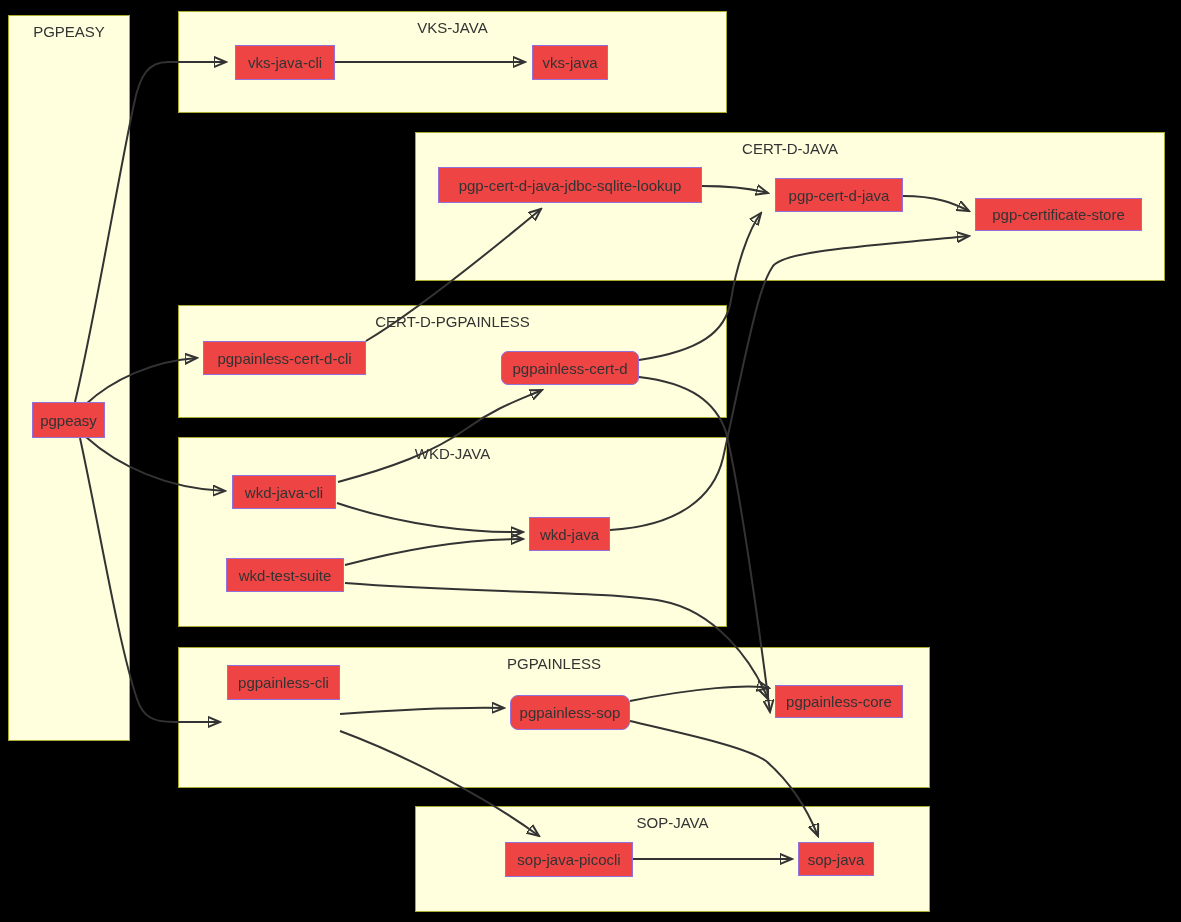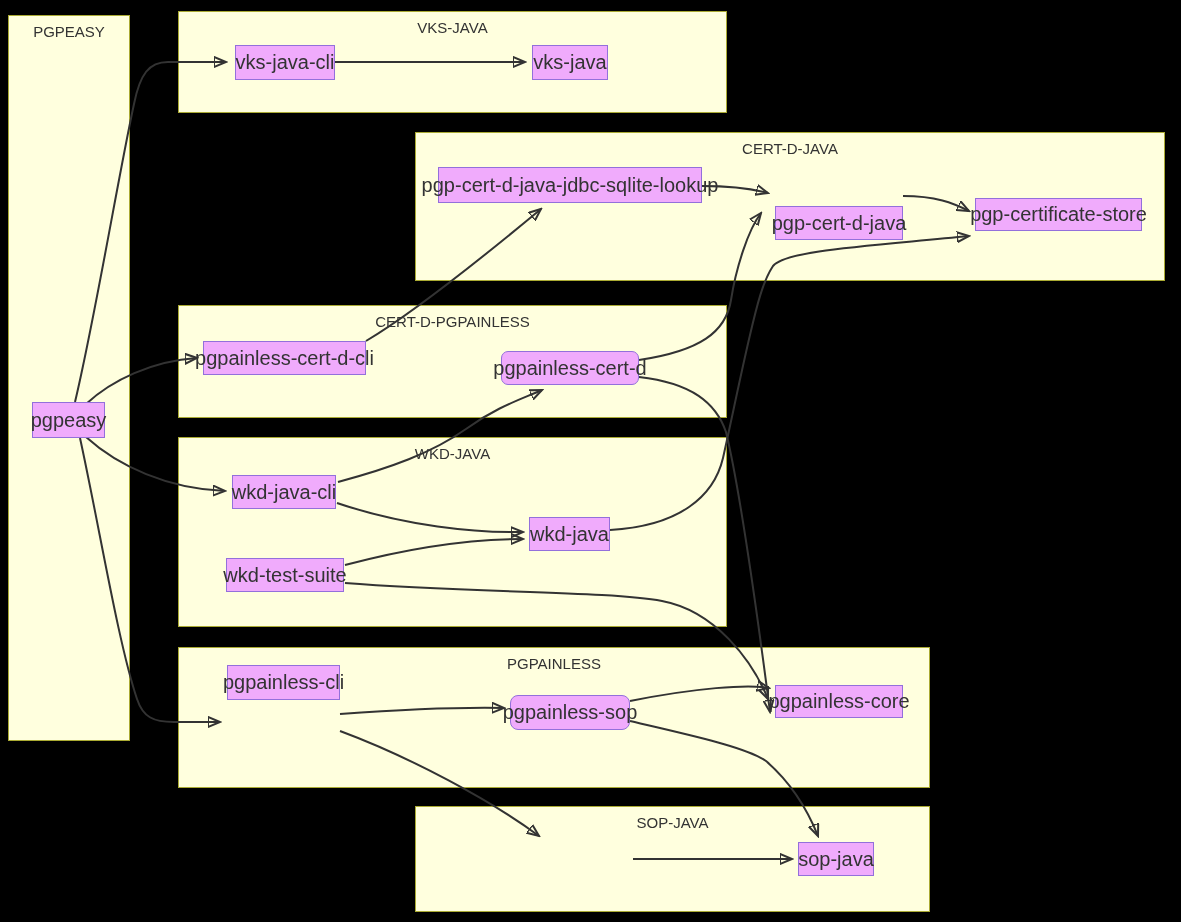--- a/index.html
+++ b/index.html
@@ -30,25 +30,25 @@
     position:absolute;left:0;top:0;
     z-index:2;
   }
   .edges path{
     fill:none;
     stroke:#333333;
     stroke-width:2px;
   }
   .node{
     position:absolute;
-    background:#f0abfc;
+    background:#ef4444;
     border:1px solid #9370DB;
     box-sizing:border-box;
     color:#333333;
-    font-size:20px;
+    font-size:15px;
     display:flex;
     align-items:center;
     justify-content:center;
     white-space:nowrap;
     z-index:3;
   }
 </style>
 </head>
 <body>
 
@@ -109,29 +109,30 @@
     <path d="M630,721 C693,736 746,747 766,761 C796,787 810,816 818,836" marker-end="url(#arrow)"></path>
     <path d="M633,859 L792,859" marker-end="url(#arrow)"></path>
   </svg>
 
   <div class="node" style="left:32px;top:402px;width:73px;height:36px;">pgpeasy</div>
 
   <div class="node" style="left:235px;top:45px;width:100px;height:35px;">vks-java-cli</div>
   <div class="node" style="left:532px;top:45px;width:76px;height:35px;">vks-java</div>
 
   <div class="node" style="left:438px;top:167px;width:264px;height:36px;">pgp-cert-d-java-jdbc-sqlite-lookup</div>
-  <div class="node" style="left:775px;top:178px;width:128px;height:34px;margin-top:28px;">pgp-cert-d-java</div>
+  <div class="node" style="left:775px;top:178px;width:128px;height:34px;">pgp-cert-d-java</div>
   <div class="node" style="left:975px;top:198px;width:167px;height:33px;">pgp-certificate-store</div>
 
   <div class="node" style="left:203px;top:341px;width:163px;height:34px;">pgpainless-cert-d-cli</div>
   <div class="node" style="left:501px;top:351px;width:138px;height:34px;border-radius:7px;">pgpainless-cert-d</div>
 
   <div class="node" style="left:232px;top:475px;width:104px;height:34px;">wkd-java-cli</div>
   <div class="node" style="left:529px;top:517px;width:81px;height:34px;">wkd-java</div>
   <div class="node" style="left:226px;top:558px;width:118px;height:34px;">wkd-test-suite</div>
 
   <div class="node" style="left:227px;top:665px;width:113px;height:35px;">pgpainless-cli</div>
   <div class="node" style="left:510px;top:695px;width:120px;height:35px;border-radius:8px;">pgpainless-sop</div>
   <div class="node" style="left:775px;top:685px;width:128px;height:33px;">pgpainless-core</div>
 
+  <div class="node" style="left:505px;top:842px;width:128px;height:35px;">sop-java-picocli</div>
   <div class="node" style="left:798px;top:842px;width:76px;height:34px;">sop-java</div>
 
 </div>
 
 </body></html>

